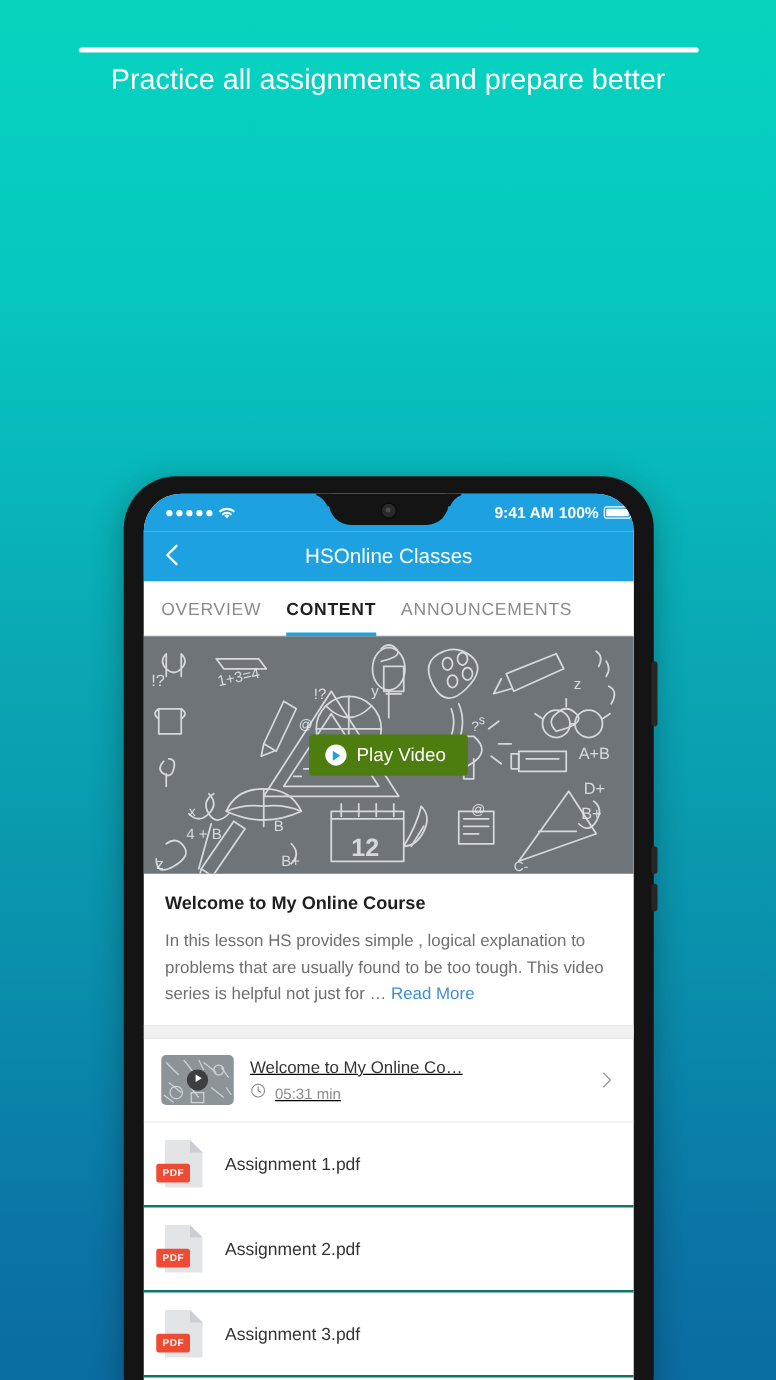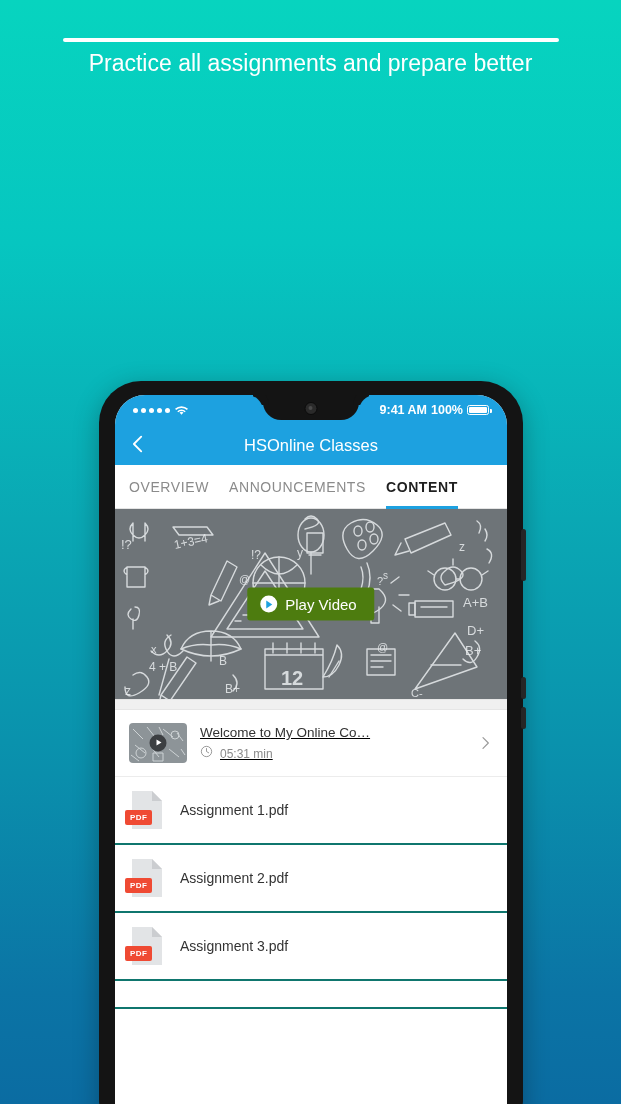--- a/index.html
+++ b/index.html
@@ -40,21 +40,21 @@
 
   
   .statusbar{
     position:relative;height:30px;background:#1da1e0;color:#fff;
     display:flex;align-items:center;font-size:12.5px;font-weight:bold;
   }
   .sb-left{display:flex;align-items:center;gap:5px;padding-left:18px;}
   .dots{display:flex;gap:3px;}
   .dots i{width:5px;height:5px;border-radius:50%;background:#fff;display:block;}
   .wifi{display:block;width:13px;height:10px;}
-  .sb-right{position:absolute;right:18px;display:flex;align-items:center;gap:4px;}
+  .sb-right{position:absolute;right:2px;display:flex;align-items:center;gap:4px;}
   .batt{width:22px;height:10px;border:1.5px solid #fff;border-radius:2.5px;position:relative;box-sizing:border-box;}
   .batt:after{content:"";position:absolute;right:-4px;top:2.5px;width:2px;height:4px;background:#fff;border-radius:0 1px 1px 0;}
   .batt i{position:absolute;left:1px;top:1px;bottom:1px;right:1px;background:#fff;border-radius:1px;display:block;}
 
   
   .notch{
     position:absolute;left:50%;top:0;transform:translateX(-50%);
     width:96px;height:25px;background:#141414;
     border-radius:0 0 18px 18px;z-index:5;
   }
@@ -189,22 +189,22 @@
       <span class="back">
         <svg viewBox="0 0 24 24" width="22" height="22">
             <path d="M15.5 4 7.5 12l8 8" fill="none" stroke="#fff" stroke-width="2" stroke-linecap="round" stroke-linejoin="round"></path>
           </svg>
       </span>
       <span class="appbar-title">HSOnline Classes</span>
     </div>
 
     <div class="tabs">
       <div class="tab">OVERVIEW</div>
+      <div class="tab active">CONTENT</div>
       <div class="tab">ANNOUNCEMENTS</div>
-      <div class="tab active">CONTENT</div>
     </div>
 
     <div class="banner">
       <svg width="392" height="190" viewBox="0 0 392 190">
         <g fill="none" stroke="#e9ecee" stroke-width="1.4" stroke-linecap="round" stroke-linejoin="round" opacity="0.85">
           <path d="M18 14q-6 6 0 12t12 0q6-6 0-12M18 14v18M30 14v18"></path>
           <path d="M58 18h34l6 8H64z"></path>
           <path d="M112 52 96 86M112 52l10 6-16 34-10-6M96 86l-2 10 10-4"></path>
           <path d="M72 148 46 186M72 148l9 6-26 38-9-6M46 186l-2 9 9-3"></path>
           <path d="M150 44 96 128h108z"></path>
@@ -273,20 +273,24 @@
           <text x="166" y="176" font-size="20" font-weight="bold">12</text>
           <text x="296" y="188" font-size="11">C-</text>
         </g>
       </svg>
       <button class="play-btn">
         <span class="play-glyph"></span>
         <span>Play Video</span>
       </button>
     </div>
 
+    <div class="desc">
+      <h2 class="desc-title">Welcome to My Online Course</h2>
+      <p class="desc-body"><span>In this lesson HS provides simple , logical explanation to problems that are usually found to be too tough. This video series is helpful not just for … </span><span class="read-more">Read More</span></p>
+    </div>
 
     <div class="gap"></div>
 
     <div class="vrow">
       <div class="thumb">
         <svg width="58" height="40" viewBox="0 0 58 40">
           <g fill="none" stroke="#dfe3e5" stroke-width="1" opacity="0.8">
             <path d="M4 6 14 16M18 4l8 10M34 6l10 8M48 10l6 8M6 22l10 8M22 24l8 10M40 26l10 8M2 32l8 6M30 4l4 8M52 26l4 6"></path>
             <circle cx="12" cy="30" r="5"></circle>
               <circle cx="46" cy="12" r="4"></circle>

